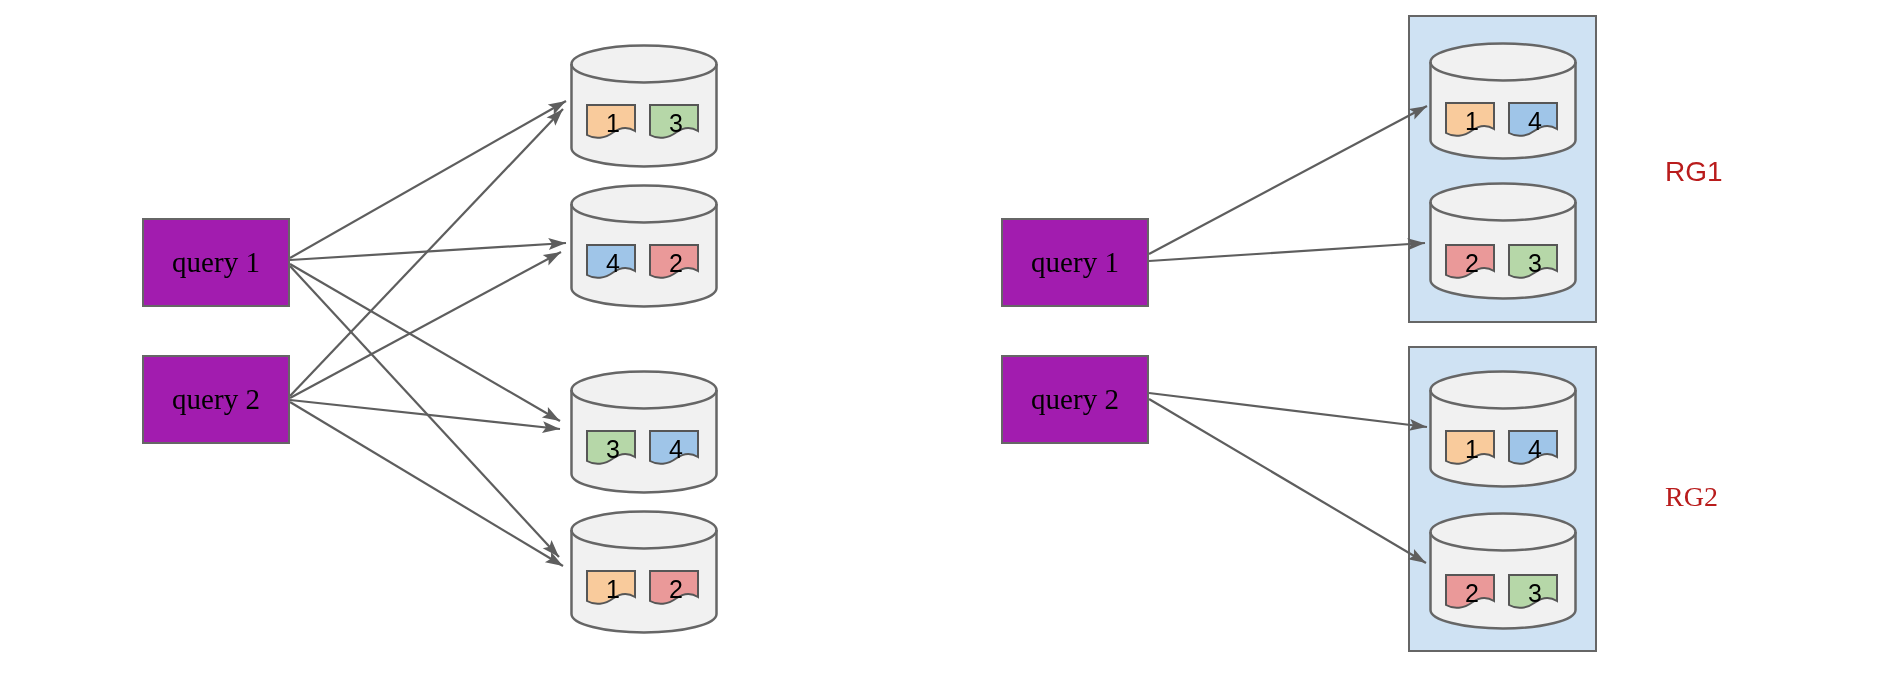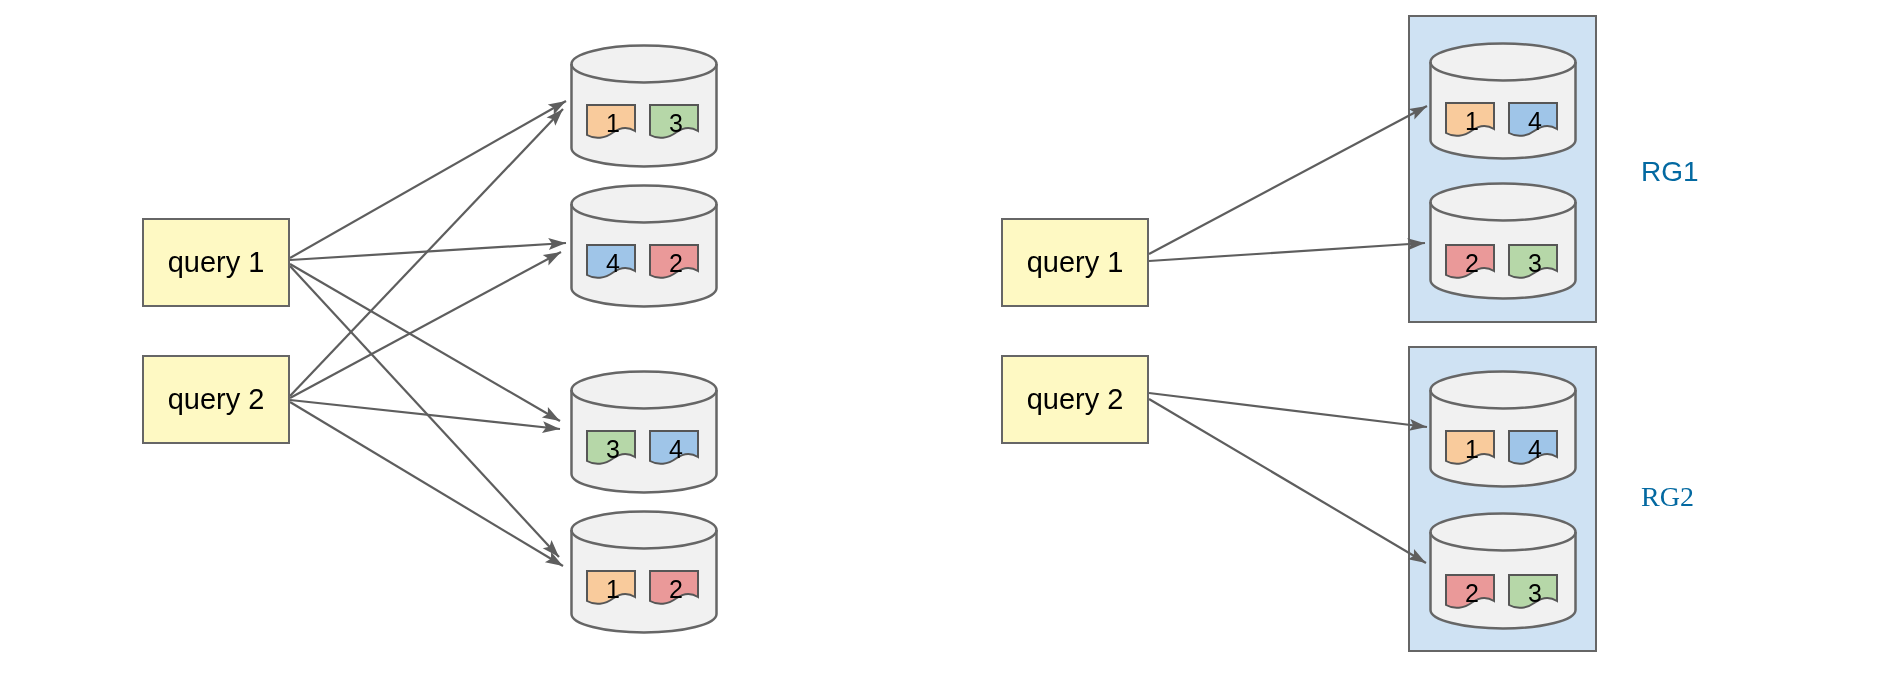--- a/index.html
+++ b/index.html
@@ -8,49 +8,51 @@
     width: 1894px;
     height: 681px;
     background: #ffffff;
     overflow: hidden;
     font-family: "Liberation Sans", sans-serif;
   }
   .qbox {
     position: absolute;
     width: 148px;
     height: 89px;
-    background: #fef9c3;
+    background: #a21caf;
     border: 2.5px solid #666666;
     box-sizing: border-box;
     display: flex;
     align-items: center;
     justify-content: center;
     z-index: 3;
+    font-family: Liberation Serif, serif;
   }
   .qbox span {
     font-size: 29px;
     color: #000000;
     line-height: 1;
     white-space: nowrap;
   }
   .rg-rect {
     position: absolute;
     width: 189px;
     background: #cfe2f3;
     border: 2.5px solid #666666;
     box-sizing: border-box;
     z-index: 0;
   }
   .rg-label {
     position: absolute;
     font-size: 28px;
-    color: #0369a1;
+    color: #b91c1c;
     z-index: 3;
     line-height: 1;
     white-space: nowrap;
+    margin-left: 24px;
   }
   .cyl {
     position: absolute;
     z-index: 2;
     overflow: visible;
   }
   .cyl-body { fill: #f1f1f1; stroke: #666666; stroke-width: 2.5; }
   .cyl-rim  { fill: none;    stroke: #666666; stroke-width: 2.5; }
   .seg      { stroke: #565656; stroke-width: 2; }
   .seg-num  { font: 25px "Liberation Sans", sans-serif; fill: #000000; text-anchor: middle; }

